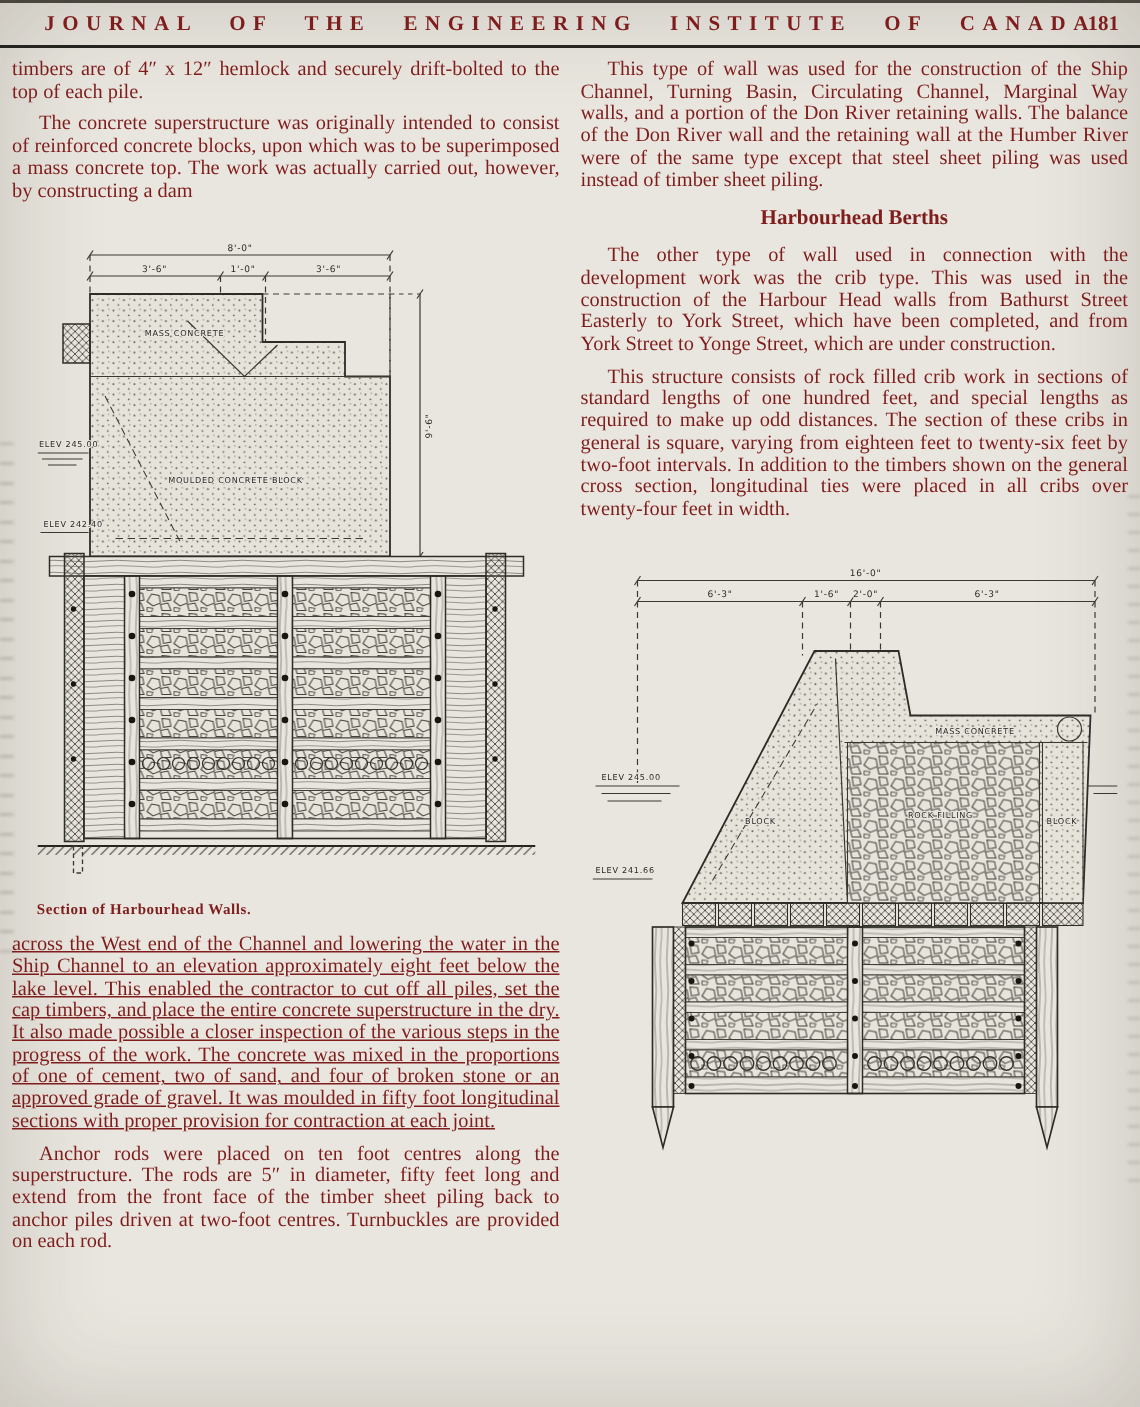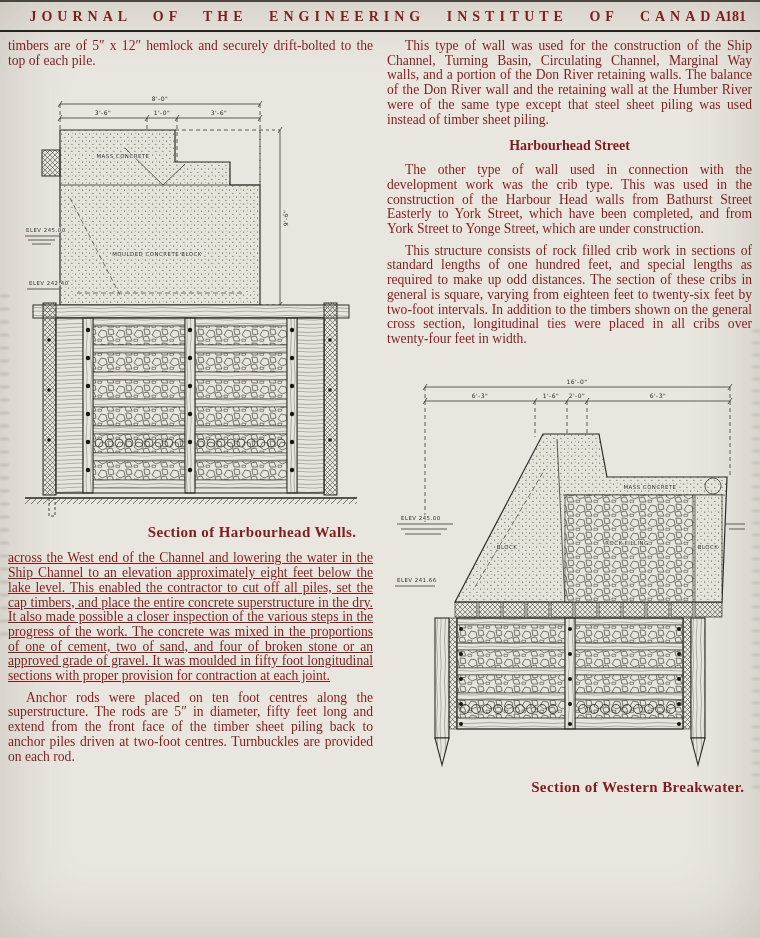--- a/index.html
+++ b/index.html
@@ -15,21 +15,21 @@
   .hdr-title{display:block;text-align:center;font-weight:700;font-size:14px;
     letter-spacing:5px;word-spacing:13px;}
   .hdr-page{position:absolute;right:14px;top:9px;font-weight:700;font-size:14px;}
   .cols{display:flex;gap:14px;padding:7px 8px 0;}
   .col{width:366px;}
   p.para{margin:0 0 7px;font-size:13.6px;line-height:14.7px;text-align:justify;}
   p.ind{text-indent:18px;}
   .sec-head{text-align:center;font-weight:700;font-size:14px;margin:11px 0 9px;}
   .figwrap{margin:22px auto 10px;width:332px;}
   .figwrap2{margin:30px auto 12px;width:350px;}
-  .figcap{text-align:right;font-weight:700;font-size:15px;letter-spacing:.4px;margin-top:0;}
+  .figcap{text-align:left;font-weight:700;font-size:10px;letter-spacing:.4px;margin-top:10px;}
   .fig text{font-family:"DejaVu Sans",sans-serif;fill:#2b2a27;
     paint-order:stroke;stroke:#e9e6df;stroke-width:1.4px;letter-spacing:.5px;}
   .fig text.dimtxt{font-size:6px;stroke-width:.8px;}
   .fig text.lbl{font-size:5.4px;}
   .bleedL{position:absolute;left:0;top:295px;width:9px;height:340px;
     background:repeating-linear-gradient(180deg,rgba(70,68,60,.20) 0 2px,transparent 2px 13px);
     filter:blur(1px);}
   .bleedR{position:absolute;right:0;top:330px;width:8px;height:460px;
     background:repeating-linear-gradient(180deg,rgba(70,68,60,.16) 0 2px,transparent 2px 12px);
     filter:blur(1px);}
@@ -43,21 +43,22 @@
   <div class="bleedR"></div>
 
   <div class="hdr">
     <span class="hdr-title">JOURNAL OF THE ENGINEERING INSTITUTE OF CANADA</span>
     <span class="hdr-page">181</span>
   </div>
 
   <div class="cols">
 
     <div class="col">
-      <p class="para">timbers are of 5″ x 12″ hemlock and securely drift-bolted to the top of each pile.</p>
+      <p class="para">timbers are of 4″ x 12″ hemlock and securely drift-bolted to the top of each pile.</p>
+      <p class="para ind">The concrete superstructure was originally intended to consist of reinforced concrete blocks, upon which was to be superimposed a mass concrete top.  The work was actually carried out, however, by constructing a dam</p>
 
       <div class="figwrap">
         <svg class="fig" width="332" height="430" viewBox="0 0 332 430">
           <defs>
             <pattern id="stip1" width="7" height="7" patternUnits="userSpaceOnUse">
               <rect width="7" height="7" fill="#e6e3db"></rect>
               <circle cx="1.6" cy="2.1" r="0.65" fill="#5a574f"></circle>
               <circle cx="4.9" cy="5.3" r="0.6" fill="#5a574f"></circle>
               <circle cx="5.6" cy="1.2" r="0.45" fill="#7d796f"></circle>
             </pattern>
@@ -233,21 +234,21 @@
         </svg>
         <div class="figcap">Section of Harbourhead Walls.</div>
       </div>
 
       <p class="para mt0">across the West end of the Channel and lowering the water in the Ship Channel to an elevation approximately eight feet below the lake level.  This enabled the contractor to cut off all piles, set the cap timbers, and place the entire concrete superstructure in the dry.  It also made possible a closer inspection of the various steps in the progress of the work.  The concrete was mixed in the proportions of one of cement, two of sand, and four of broken stone or an approved grade of gravel.  It was moulded in fifty foot longitudinal sections with proper provision for contraction at each joint.</p>
       <p class="para ind">Anchor rods were placed on ten foot centres along the superstructure.  The rods are 5″ in diameter, fifty feet long and extend from the front face of the timber sheet piling back to anchor piles driven at two-foot centres.  Turnbuckles are provided on each rod.</p>
     </div>
 
     <div class="col">
       <p class="para ind">This type of wall was used for the construction of the Ship Channel, Turning Basin, Circulating Channel, Marginal Way walls, and a portion of the Don River retaining walls.  The balance of the Don River wall and the retaining wall at the Humber River were of the same type except that steel sheet piling was used instead of timber sheet piling.</p>
-      <div class="sec-head">Harbourhead Street</div>
+      <div class="sec-head">Harbourhead Berths</div>
       <p class="para ind">The other type of wall used in connection with the development work was the crib type.  This was used in the construction of the Harbour Head walls from Bathurst Street Easterly to York Street, which have been completed, and from York Street to Yonge Street, which are under construction.</p>
       <p class="para ind">This structure consists of rock filled crib work in sections of standard lengths of one hundred feet, and special lengths as required to make up odd distances.  The section of these cribs in general is square, varying from eighteen feet to twenty-six feet by two-foot intervals.  In addition to the timbers shown on the general cross section, longitudinal ties were placed in all cribs over twenty-four feet in width.</p>
 
       <div class="figwrap2">
         <svg class="fig" width="350" height="398" viewBox="0 0 350 398">
           <defs>
             <pattern id="stip2" width="7" height="7" patternUnits="userSpaceOnUse">
               <rect width="7" height="7" fill="#e6e3db"></rect>
               <circle cx="1.6" cy="2.1" r="0.65" fill="#5a574f"></circle>
               <circle cx="4.9" cy="5.3" r="0.6" fill="#5a574f"></circle>
@@ -400,18 +401,17 @@
             </g>
 
             <g>
               <rect x="40" y="241" width="14" height="120" fill="url(#woodv2)" stroke="#2e2c27" stroke-width="1.1"></rect>
               <polygon points="40,361 54,361 47,388" fill="url(#woodv2)" stroke="#2e2c27" stroke-width="1.1"></polygon>
               <rect x="296" y="241" width="14" height="120" fill="url(#woodv2)" stroke="#2e2c27" stroke-width="1.1"></rect>
               <polygon points="296,361 310,361 303,388" fill="url(#woodv2)" stroke="#2e2c27" stroke-width="1.1"></polygon>
             </g>
           </g>
         </svg>
-        <div class="figcap">Section of Western Breakwater.</div>
       </div>
 
     </div>
   </div>
 </div>
 
 </body></html>

